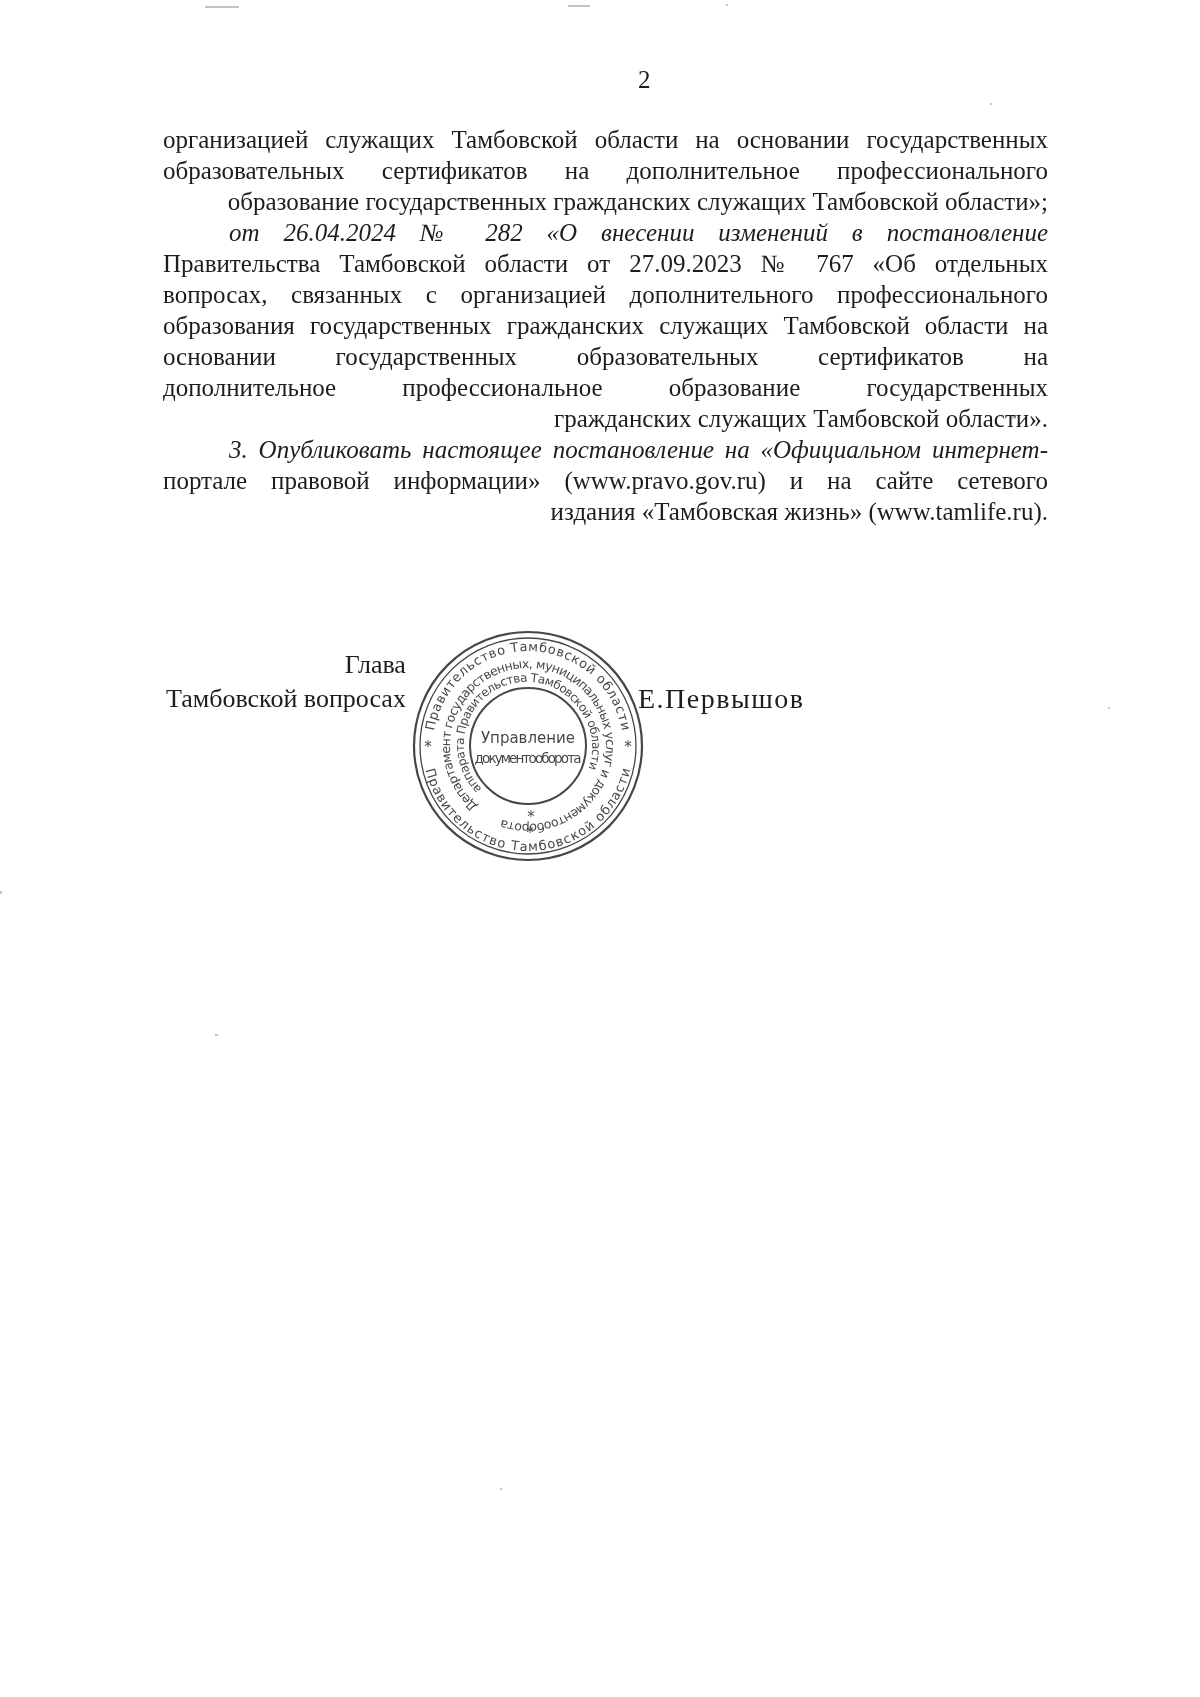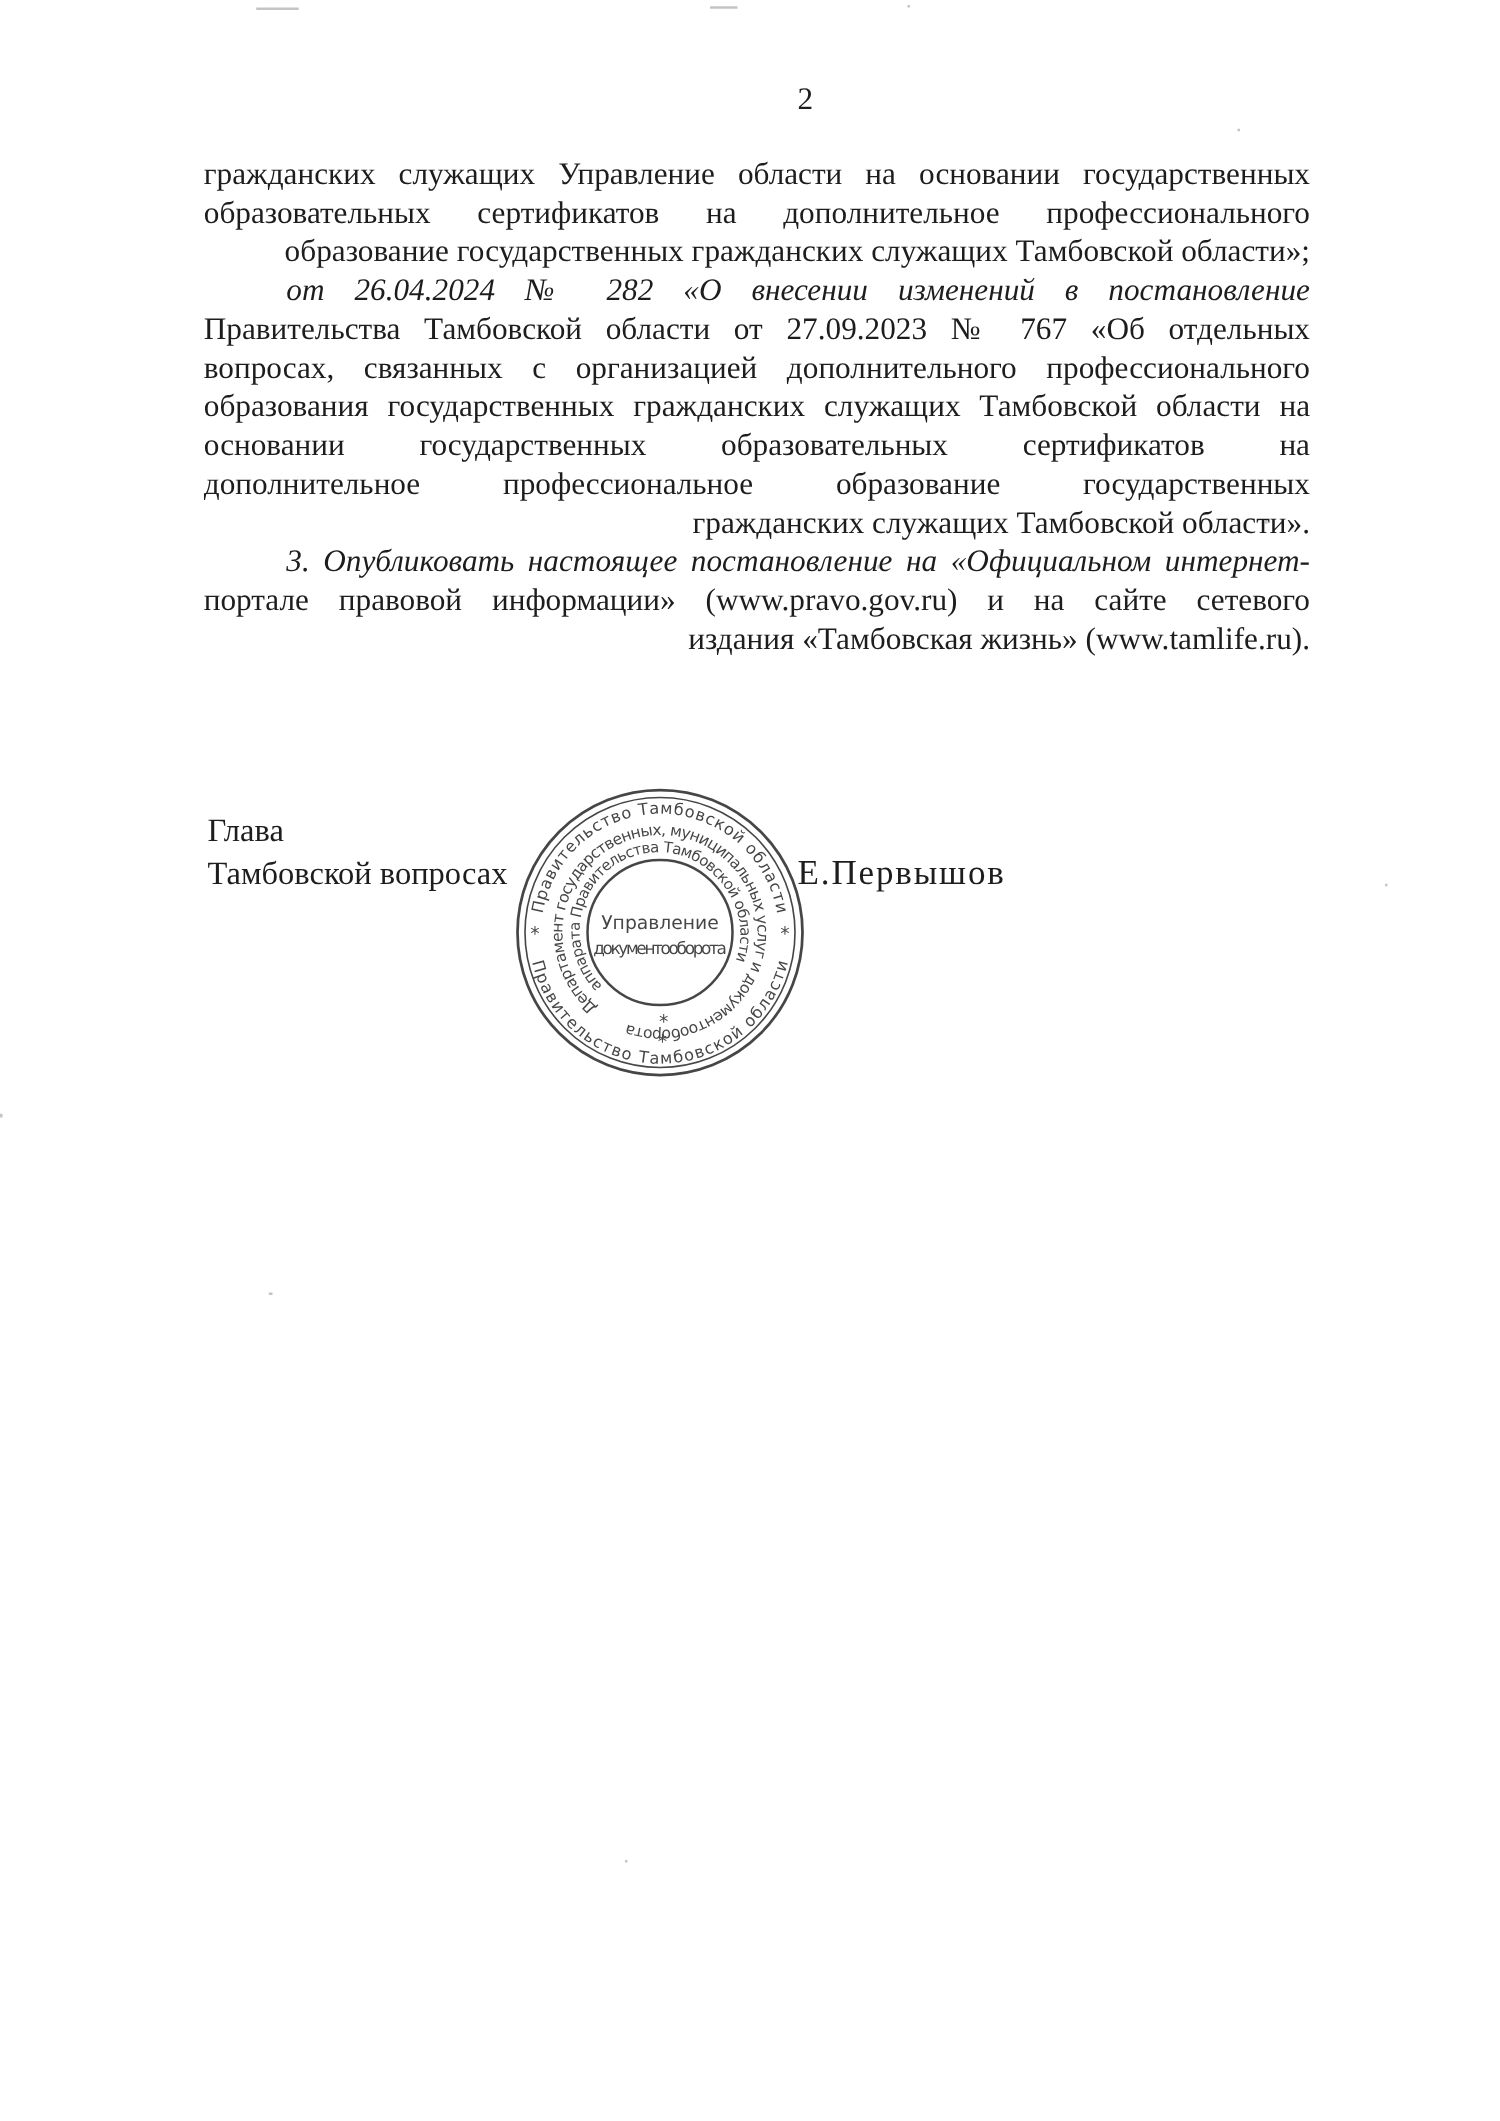--- a/index.html
+++ b/index.html
@@ -47,20 +47,21 @@
   .sig {
     position: absolute;
     top: 648px;
     left: 166px;
     font-size: 26px;
   }
   .sig .sig-line {
     height: 34px;
     line-height: 34px;
     white-space: nowrap;
+    text-align: right;
   }
   .signee {
     position: absolute;
     top: 682px;
     left: 638px;
     font-size: 28px;
     letter-spacing: 1.5px;
     height: 34px;
     line-height: 34px;
     white-space: nowrap;
@@ -92,21 +93,21 @@
   <div class="speck" style="left:990px; top:103px; width:2px; height:2px;"></div>
   <div class="speck" style="left:215px; top:1034px; width:3px; height:2px;"></div>
   <div class="speck" style="left:500px; top:1488px; width:2px; height:2px;"></div>
   <div class="speck" style="left:1108px; top:707px; width:2px; height:2px;"></div>
   <div class="speck" style="left:0px; top:891px; width:2px; height:3px;"></div>
 
   <div class="page-number">2</div>
 
   <div class="body-text">
     <div class="para">
-      <div class="line fill">гражданских служащих Управление области на основании государственных</div>
+      <div class="line fill">организацией служащих Тамбовской области на основании государственных</div>
       <div class="line fill">образовательных сертификатов на дополнительное профессионального</div>
       <div class="line">образование государственных гражданских служащих Тамбовской области»;</div>
     </div>
     <div class="para">
       <div class="line fill indent">от 26.04.2024 № 282 «О внесении изменений в постановление</div>
       <div class="line fill">Правительства Тамбовской области от 27.09.2023 № 767 «Об отдельных</div>
       <div class="line fill">вопросах, связанных с организацией дополнительного профессионального</div>
       <div class="line fill">образования государственных гражданских служащих Тамбовской области на</div>
       <div class="line fill">основании государственных образовательных сертификатов на</div>
       <div class="line fill">дополнительное профессиональное образование государственных</div>

